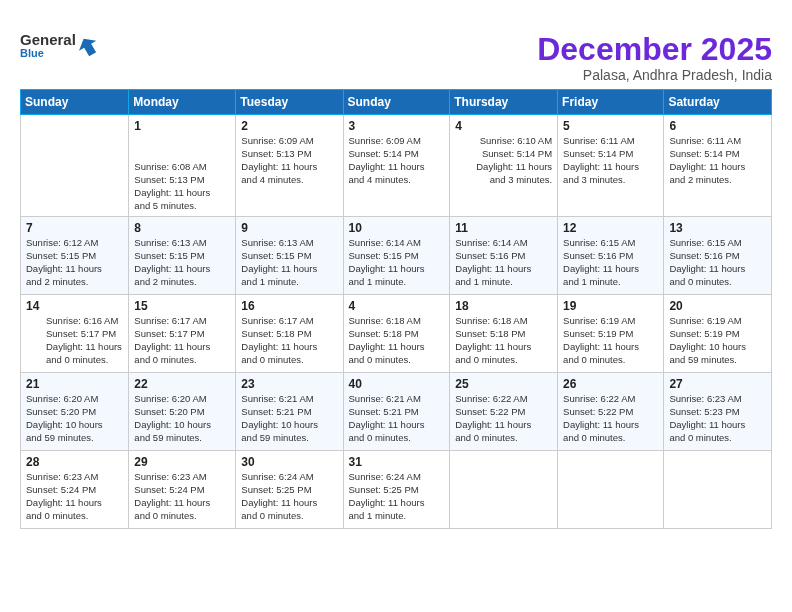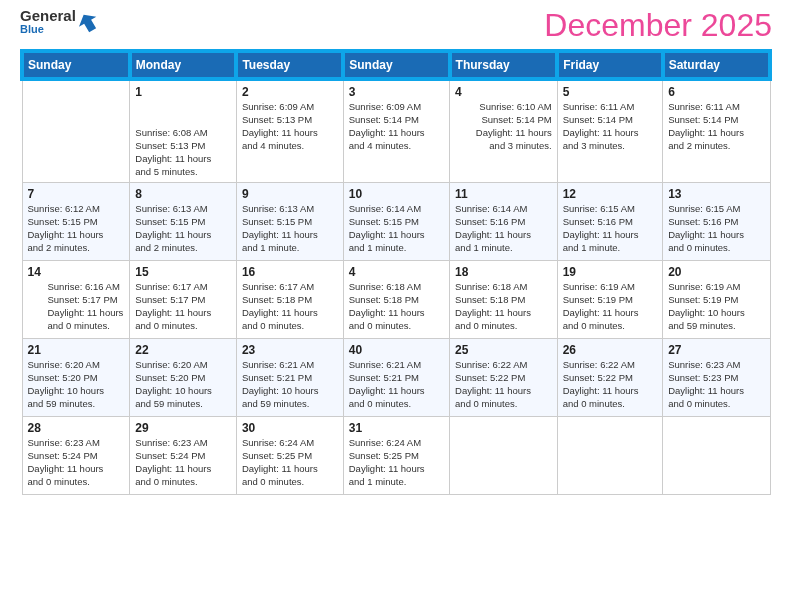--- a/index.html
+++ b/index.html
@@ -6,60 +6,60 @@
     body {
       font-family: Arial, sans-serif;
       background: #fff;
       width: 792px;
       height: 612px;
       overflow: hidden;
     }
     .page {
       width: 792px;
       height: 612px;
-      padding: 8px 20px 10px 20px;
+      padding: 32px 20px 10px 20px;
       background: #fff;
     }
     .header {
       display: flex;
       align-items: flex-start;
       justify-content: space-between;
       margin-bottom: 6px;
     }
     .logo {
       display: flex;
       align-items: center;
       gap: 4px;
     }
     .title-block {
       text-align: right;
     }
     .month-title {
       font-size: 32px;
-      font-weight: normal;
-      color: #ec4899;
+      font-weight: bold;
+      color: #6d28d9;
       line-height: 1.1;
     }
     .location {
       font-size: 14px;
       color: #555;
     }
     .calendar {
       width: 100%;
       border-collapse: collapse;
       font-size: 10px;
     }
     .calendar th {
       background: #1a6bb5;
       color: #fff;
       padding: 5px 4px;
       text-align: left;
       font-size: 12px;
       font-weight: bold;
-      border: 4px solid #0ea5e9;
+      border: 1px solid #0ea5e9;
     }
     .calendar td {
       border: 1px solid #ccc;
       padding: 4px 5px;
       vertical-align: top;
       width: 113px;
       height: 78px;
       background: #fff;
     }
     .day-num {
@@ -92,20 +92,21 @@
         <span style="font-size:15px;font-weight:bold;color:#333;">General</span>
         <span style="font-size:11px;font-weight:bold;color:#1a6bb5;">Blue</span>
       </div>
       <svg width="22" height="22" viewBox="0 0 22 22">
         <polygon points="10,2 20,10 14,10 14,20 6,20 6,10 0,10" fill="#1a6bb5" transform="rotate(-30,11,11)"></polygon>
       </svg>
     </div>
   </div>
     <div class="title-block">
       <div class="month-title">December 2025</div>
+      <div class="location">Palasa, Andhra Pradesh, India</div>
     </div>
   </div>
 
   <table class="calendar">
     <thead>
       <tr>
         <th>Sunday</th>
         <th>Monday</th>
         <th>Tuesday</th>
         <th>Sunday</th>

